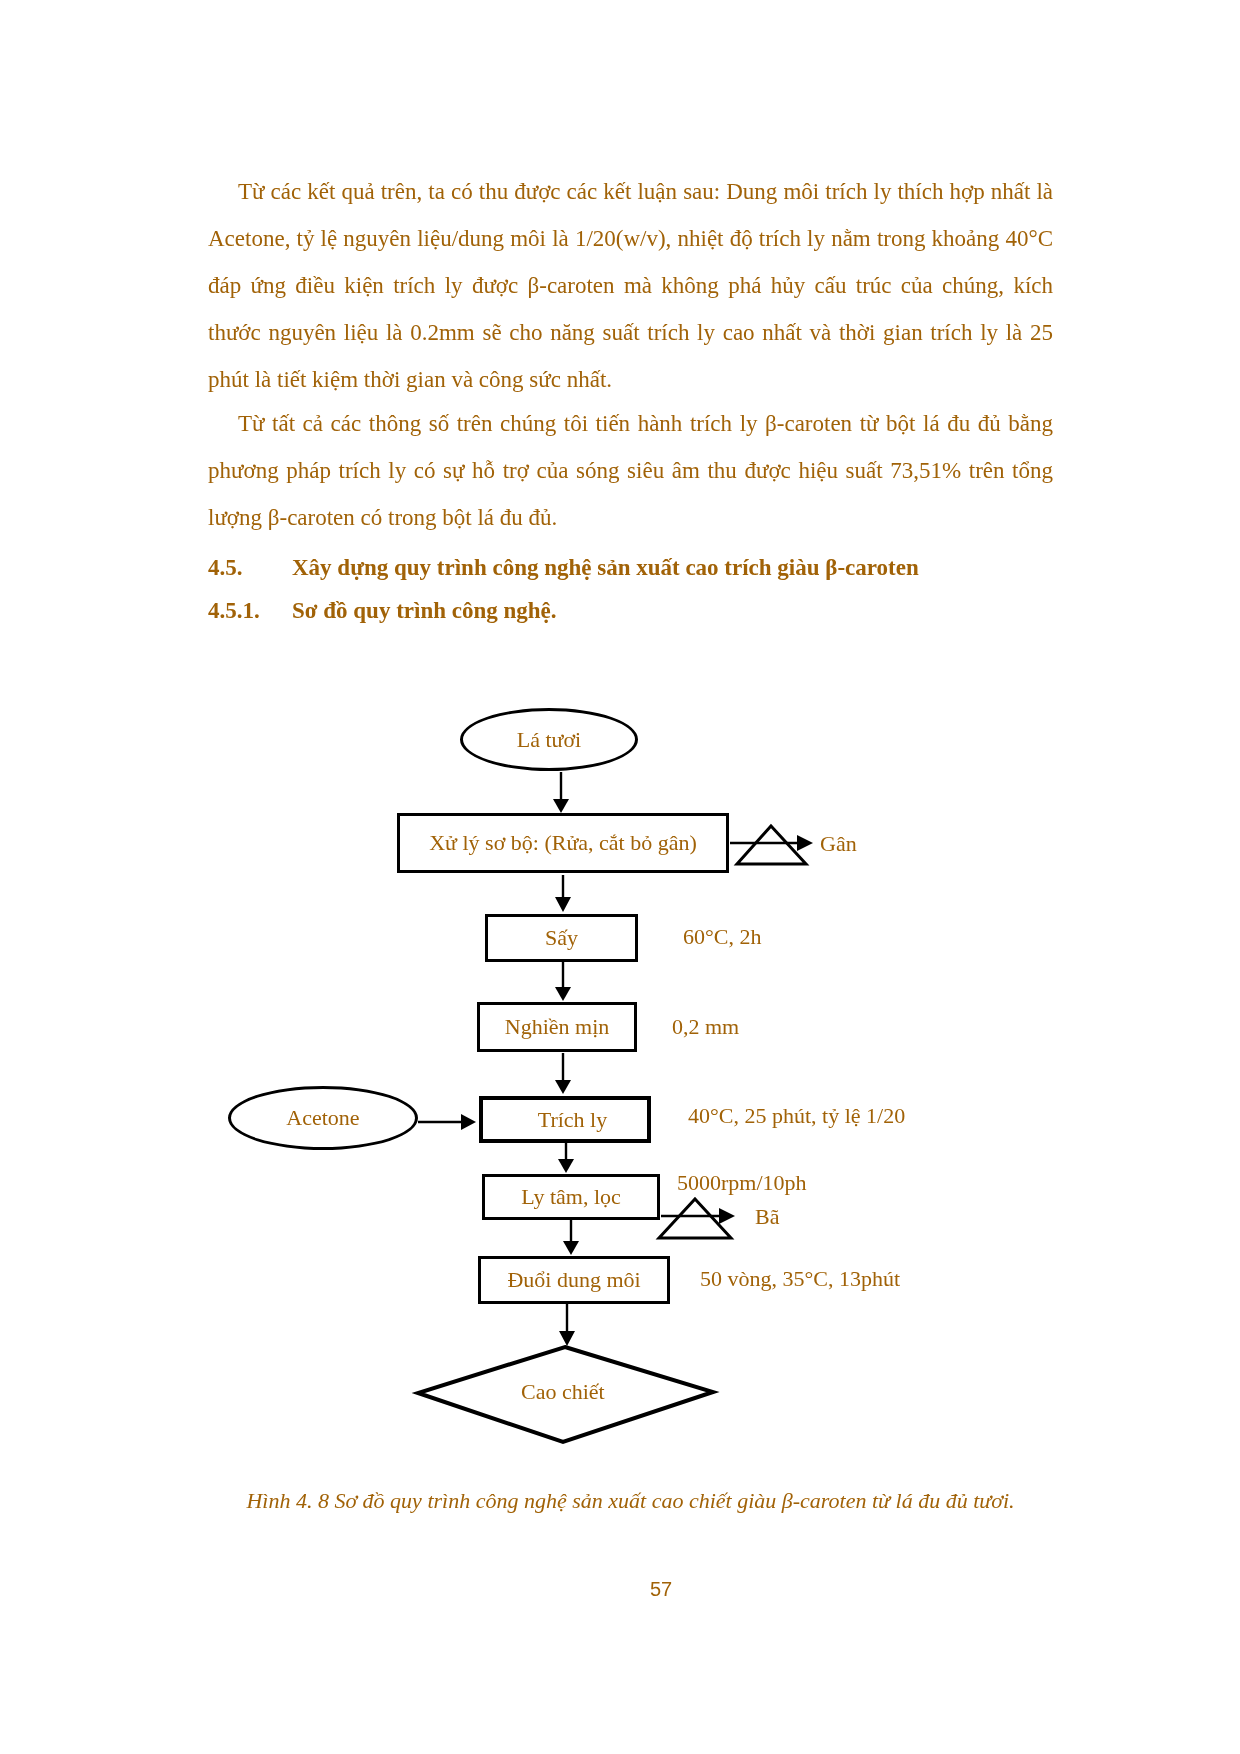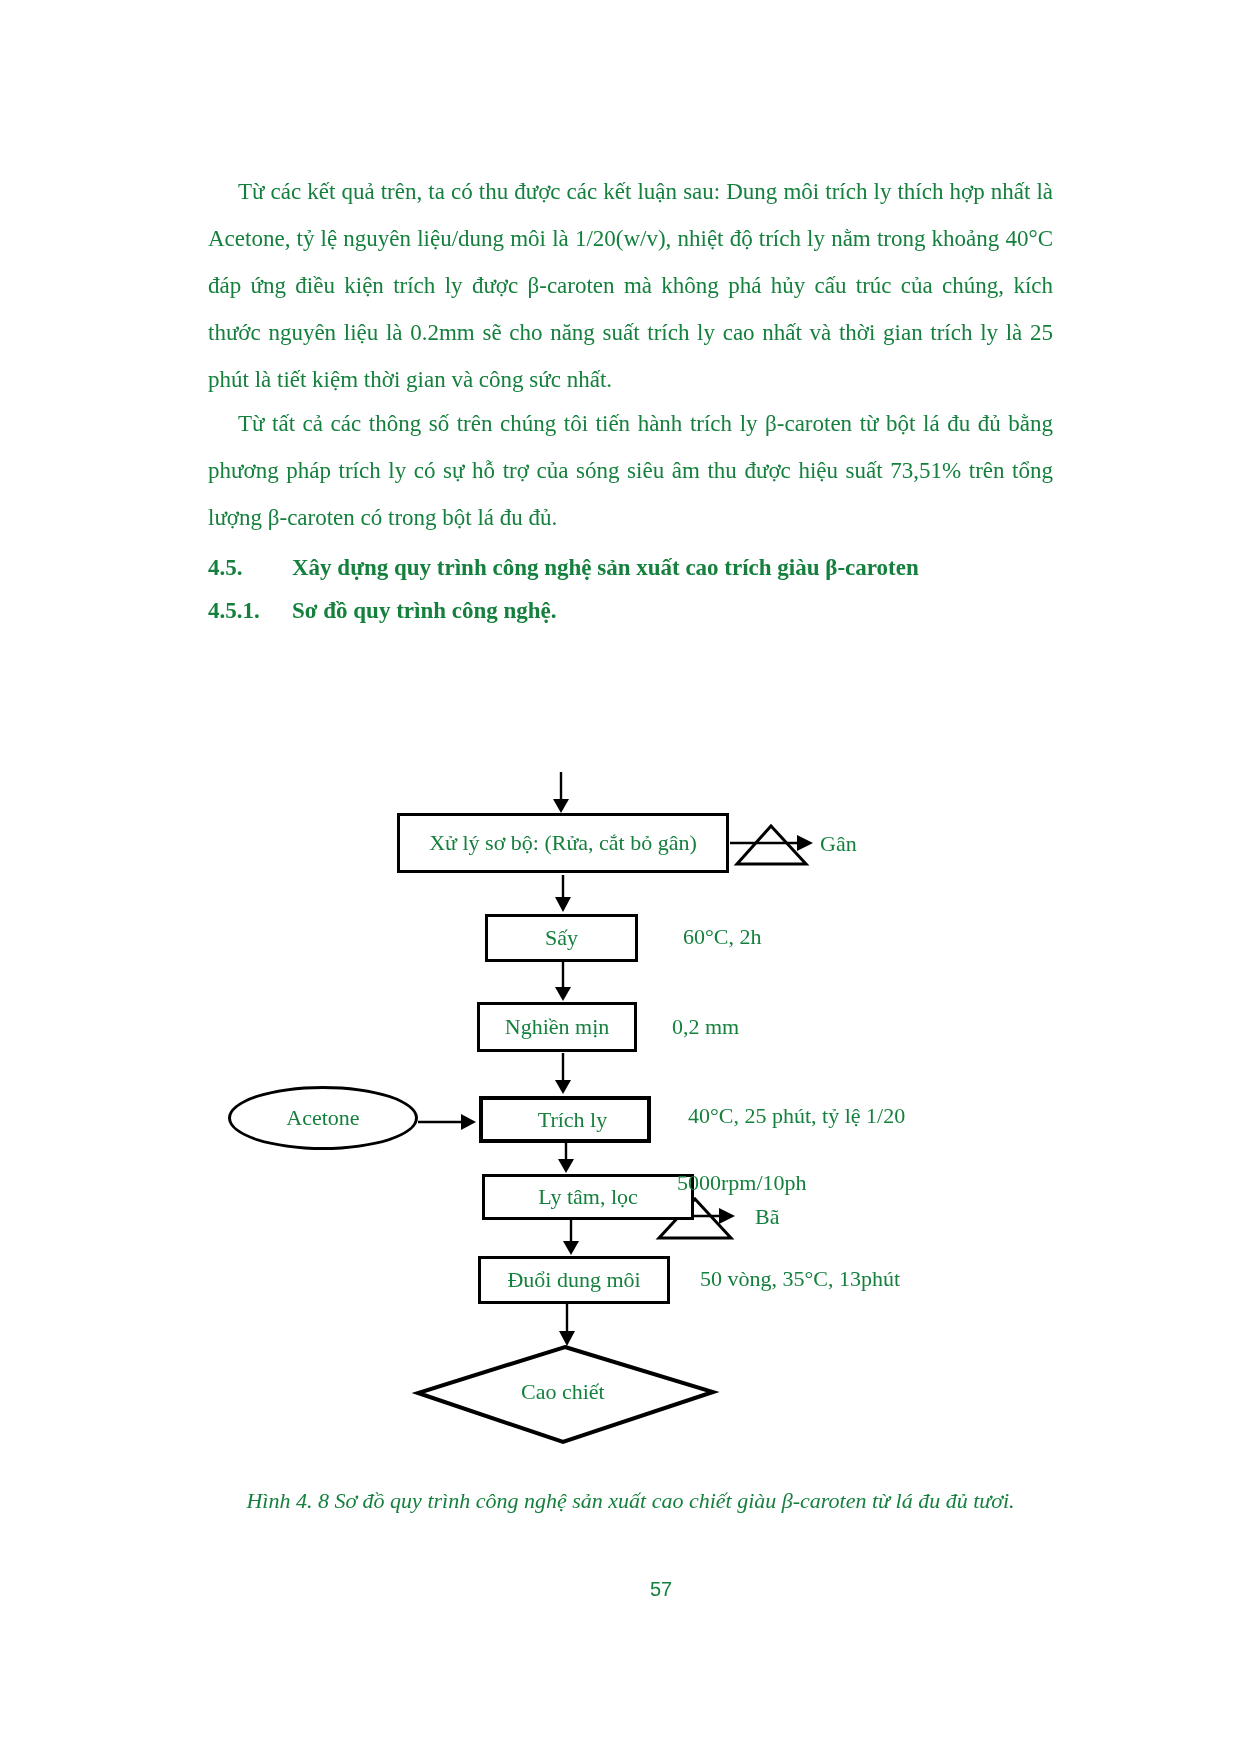--- a/index.html
+++ b/index.html
@@ -1,21 +1,21 @@
 <!DOCTYPE html>
 <html lang="vi"><head>
 <meta charset="utf-8">
 <style>
   html,body{margin:0;padding:0;background:#888;}
   .page{
     position:relative;
     width:1240px;height:1754px;
     background:#ffffff;
     font-family:"Liberation Serif","DejaVu Serif",serif;
-    color:#15803d;
+    color:#a16207;
     overflow:hidden;
   }
   .bodytext{
     position:absolute;left:208px;width:845px;
     font-size:23px;line-height:47px;
     text-align:justify;text-indent:30px;
   }
   .heading{
     position:absolute;left:208px;width:845px;
     font-size:23px;font-weight:bold;line-height:32px;
@@ -86,32 +86,33 @@
     </g>
 
     <g stroke="#000" stroke-width="3" fill="none">
       <polygon points="771,826 806,864 737,864"></polygon>
       <polygon points="695,1199 731,1238 659,1238"></polygon>
     </g>
 
     <polygon points="565,1347 713,1392 563,1442 418,1393" stroke="#000" stroke-width="4" fill="none"></polygon>
   </svg>
 
+  <div class="fc-node fc-ellipse" style="left:460px;top:708px;width:178px;height:63px;">Lá tươi</div>
 
   <div class="fc-node fc-box" style="left:397px;top:813px;width:332px;height:60px;">Xử lý sơ bộ: (Rửa, cắt bỏ gân)</div>
 
   <div class="fc-node fc-box" style="left:485px;top:914px;width:153px;height:48px;">Sấy</div>
 
   <div class="fc-node fc-box" style="left:477px;top:1002px;width:160px;height:50px;">Nghiền mịn</div>
 
   <div class="fc-node fc-ellipse" style="left:228px;top:1086px;width:190px;height:64px;">Acetone</div>
 
   <div class="fc-node fc-box" style="left:479px;top:1096px;width:172px;height:47px;border-width:4px;padding-left:15px;">Trích ly</div>
 
-  <div class="fc-node fc-box" style="left:482px;top:1174px;width:212px;height:46px;">Ly tâm, lọc</div>
+  <div class="fc-node fc-box" style="left:482px;top:1174px;width:178px;height:46px;">Ly tâm, lọc</div>
 
   <div class="fc-node fc-box" style="left:478px;top:1256px;width:192px;height:48px;">Đuổi dung môi</div>
 
   <div class="fc-label" style="left:521px;top:1379px;text-align:right;">Cao chiết</div>
 
   <div class="fc-label" style="left:820px;top:831px;">Gân</div>
   <div class="fc-label" style="left:683px;top:924px;">60°C, 2h</div>
   <div class="fc-label" style="left:672px;top:1014px;">0,2 mm</div>
   <div class="fc-label" style="left:688px;top:1103px;">40°C, 25 phút, tỷ lệ 1/20</div>
   <div class="fc-label" style="left:677px;top:1170px;">5000rpm/10ph</div>

